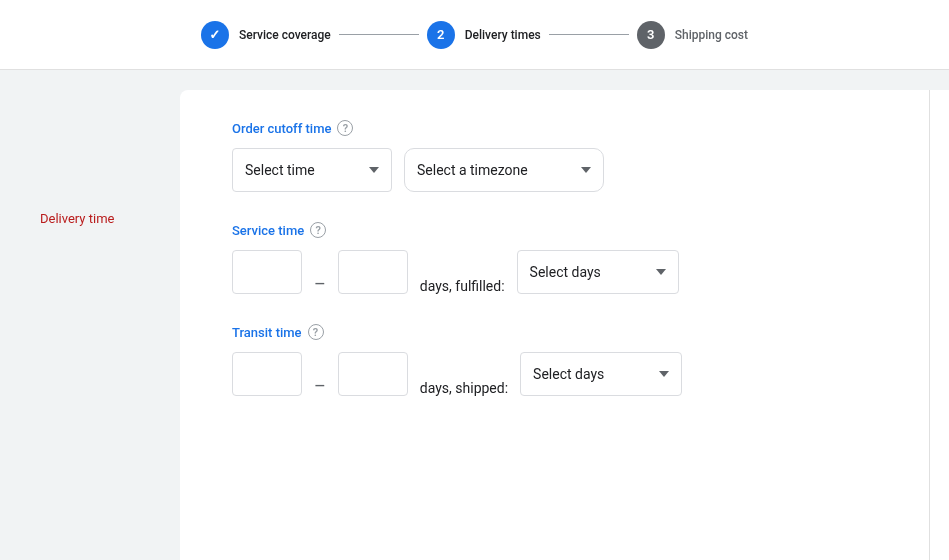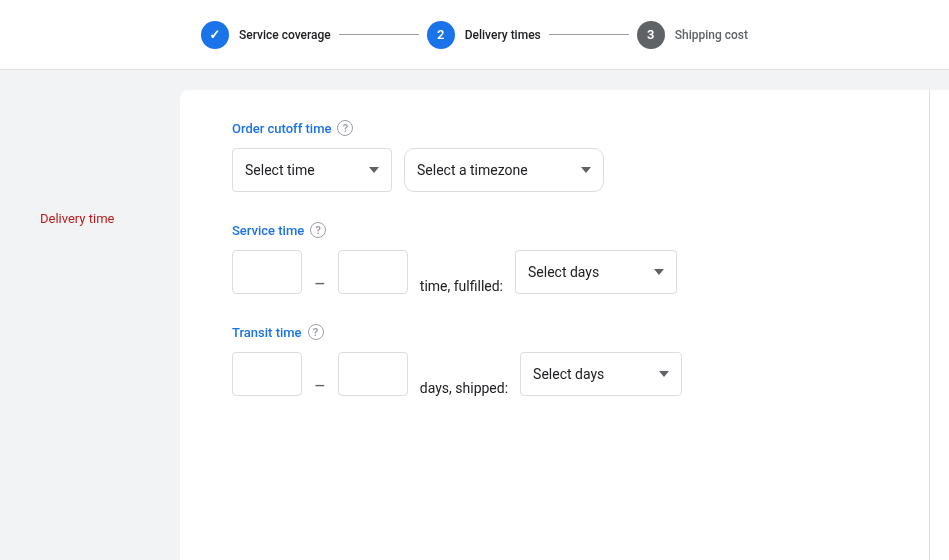--- a/index.html
+++ b/index.html
@@ -274,21 +274,21 @@
 
     <div class="section">
       <div class="section-label">
         <span>Service time</span>
         <span class="help-icon">?</span>
       </div>
       <div class="row">
         <input type="text" class="number-input" value="" style="">
         <span class="dash">–</span>
         <input type="text" class="number-input" value="" style="">
-        <span class="days-text">time, fulfilled:</span>
+        <span class="days-text">days, fulfilled:</span>
         <div class="dropdown select-days-dropdown">
           <span class="dropdown-label">Select days</span>
           <div class="dropdown-arrow"></div>
         </div>
       </div>
     </div>
 
     <div class="section">
       <div class="section-label">
         <span>Transit time</span>

